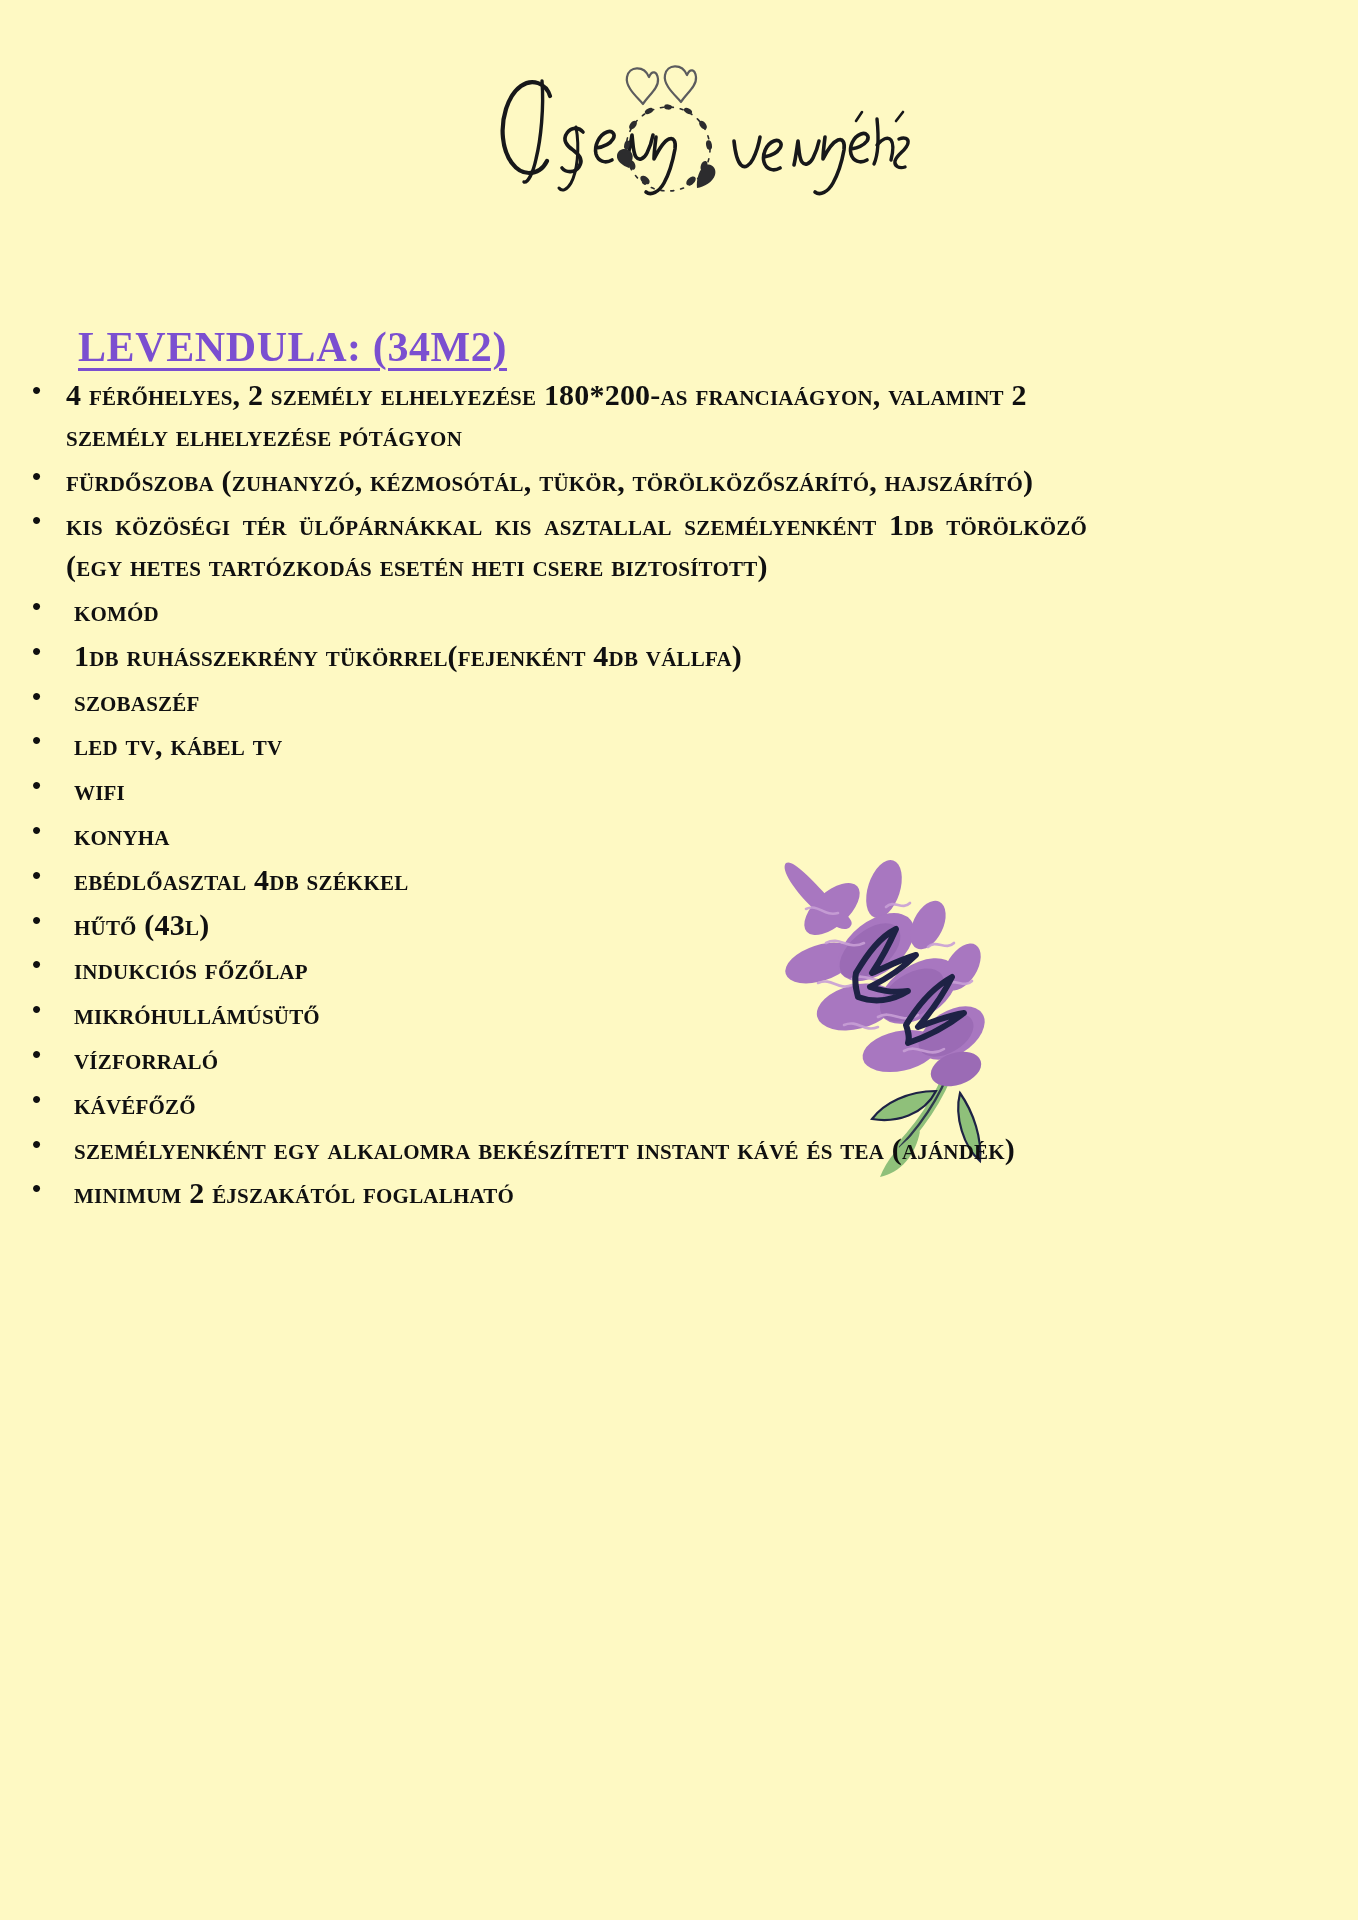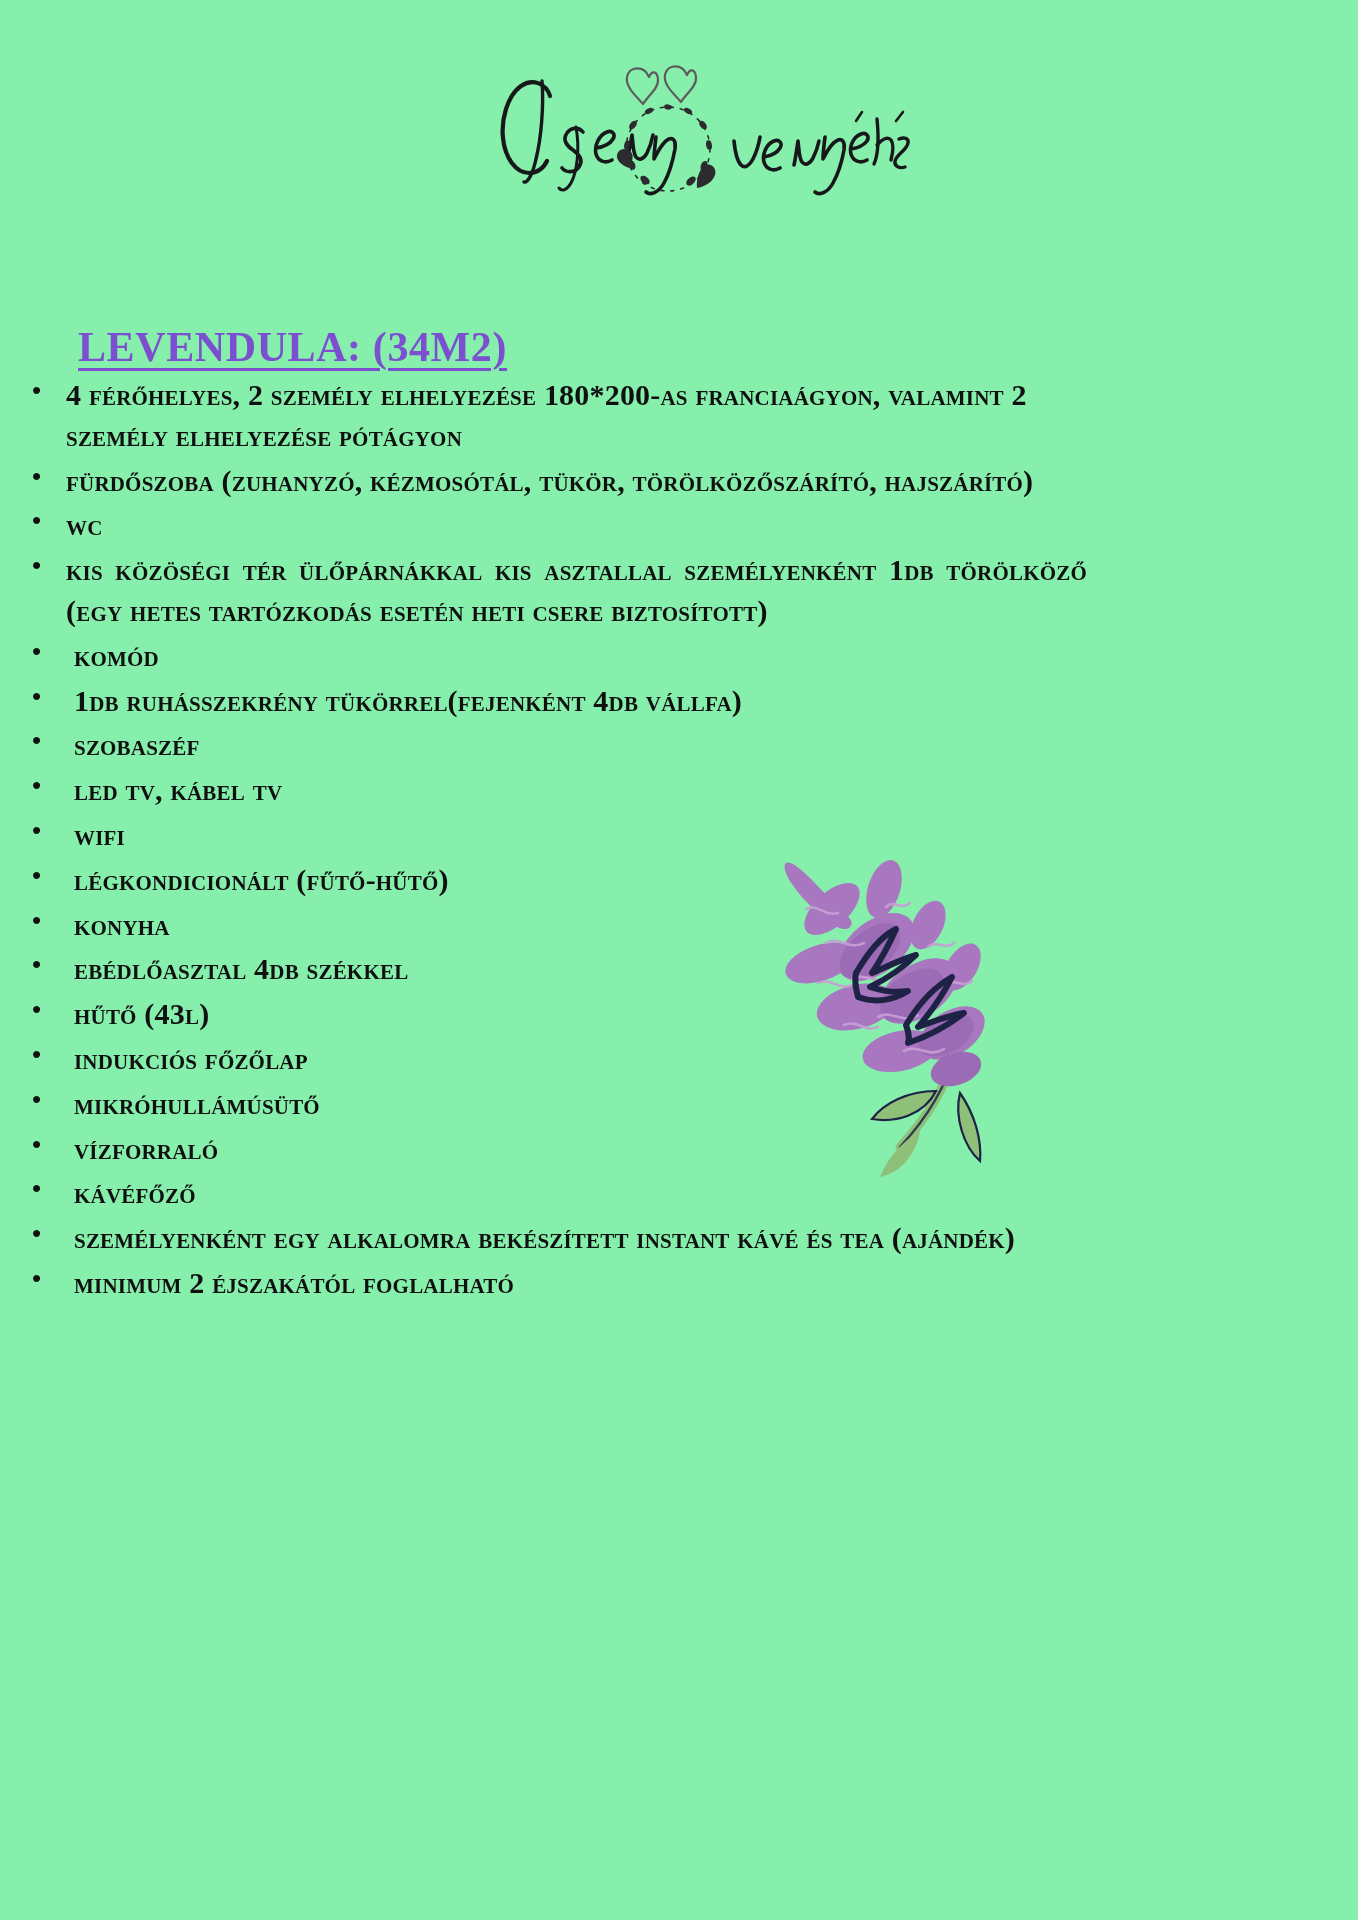--- a/index.html
+++ b/index.html
@@ -15,21 +15,21 @@
     overflow: hidden;
     font-family: "Liberation Serif", "DejaVu Serif", serif;
     color: #101010;
   }
 
   
   .page {
     position: relative;
     width: 1358px;
     height: 1920px;
-    background: #86efac;
+    background: #fef9c3;
     box-sizing: border-box;
   }
 
   
   .logo-block {
     position: absolute;
     left: 0;
     top: 28px;
     width: 1358px;
     height: 185px;
@@ -206,28 +206,26 @@
                C142 114 126 124 110 132 C122 136 136 138 148 136 C132 146 114 148 98 142
                C96 134 94 126 96 118 Z"></path>
       <path d="M146 170 C158 150 174 132 192 122 C182 142 170 158 158 172 C174 166 190 160 204 158
                C186 172 166 182 148 188 C150 182 148 176 146 170 Z"></path>
     </g>
   </svg>
 
   <ul class="spec-list">
     <li class="spec-item">4 FÉRŐHELYES, 2 SZEMÉLY ELHELYEZÉSE 180*200-AS FRANCIAÁGYON, VALAMINT 2 SZEMÉLY ELHELYEZÉSE PÓTÁGYON</li>
     <li class="spec-item">FÜRDŐSZOBA  (ZUHANYZÓ, KÉZMOSÓTÁL, TÜKÖR, TÖRÖLKÖZŐSZÁRÍTÓ, HAJSZÁRÍTÓ)</li>
-    <li class="spec-item">WC</li>
     <li class="spec-item justify">KIS KÖZÖSÉGI TÉR ÜLŐPÁRNÁKKAL KIS ASZTALLAL SZEMÉLYENKÉNT 1DB TÖRÖLKÖZŐ (EGY HETES TARTÓZKODÁS ESETÉN HETI CSERE BIZTOSÍTOTT)</li>
     <li class="spec-item indent-extra">KOMÓD</li>
     <li class="spec-item indent-extra">1DB RUHÁSSZEKRÉNY TÜKÖRREL(FEJENKÉNT 4DB VÁLLFA)</li>
     <li class="spec-item indent-extra">SZOBASZÉF</li>
     <li class="spec-item indent-extra">LED TV, KÁBEL TV</li>
     <li class="spec-item indent-extra">WIFI</li>
-    <li class="spec-item indent-extra">LÉGKONDICIONÁLT (FŰTŐ-HŰTŐ)</li>
     <li class="spec-item indent-extra">KONYHA</li>
     <li class="spec-item indent-extra">EBÉDLŐASZTAL 4DB SZÉKKEL</li>
     <li class="spec-item indent-extra">HŰTŐ (43L)</li>
     <li class="spec-item indent-extra">INDUKCIÓS FŐZŐLAP</li>
     <li class="spec-item indent-extra">MIKRÓHULLÁMÚSÜTŐ</li>
     <li class="spec-item indent-extra">VÍZFORRALÓ</li>
     <li class="spec-item indent-extra">KÁVÉFŐZŐ</li>
     <li class="spec-item indent-extra">SZEMÉLYENKÉNT EGY ALKALOMRA BEKÉSZÍTETT INSTANT KÁVÉ ÉS TEA (AJÁNDÉK)</li>
     <li class="spec-item indent-extra">MINIMUM 2 ÉJSZAKÁTÓL FOGLALHATÓ</li>
   </ul>

